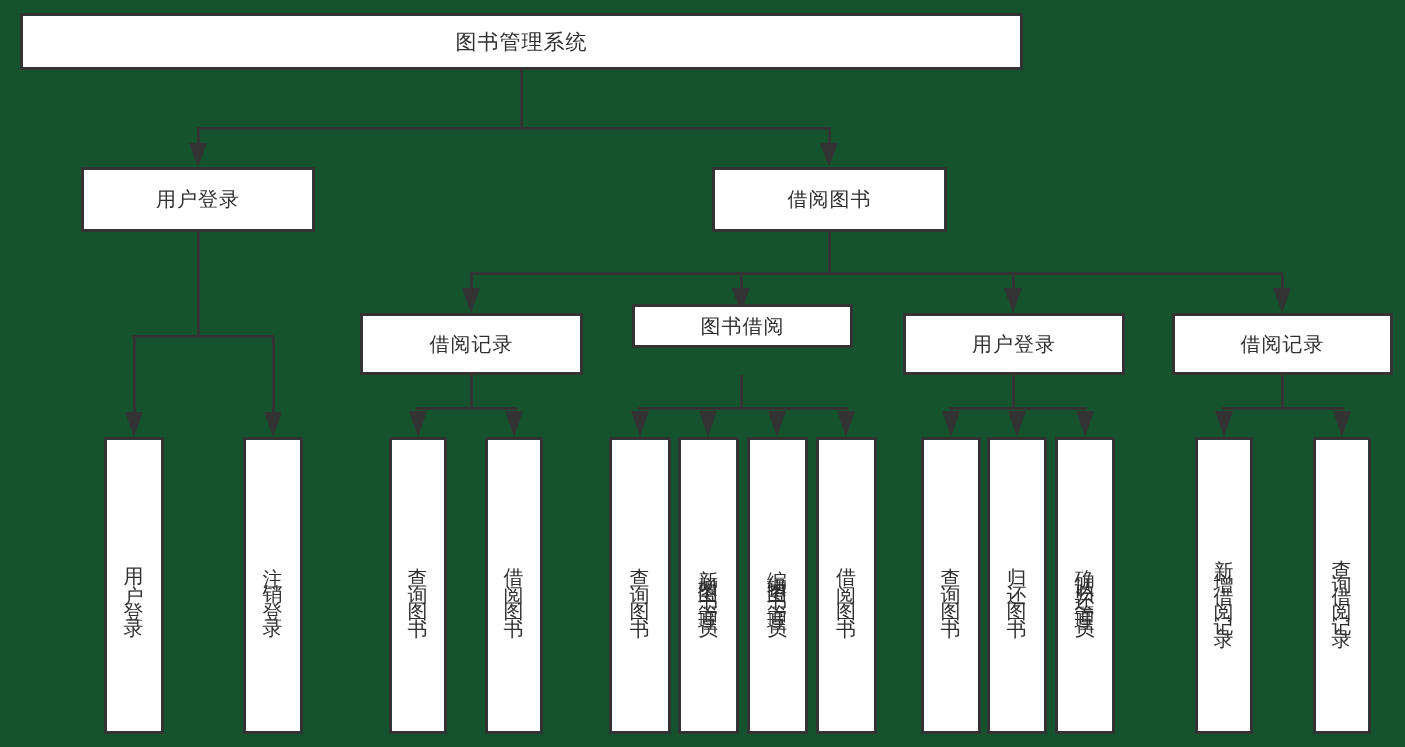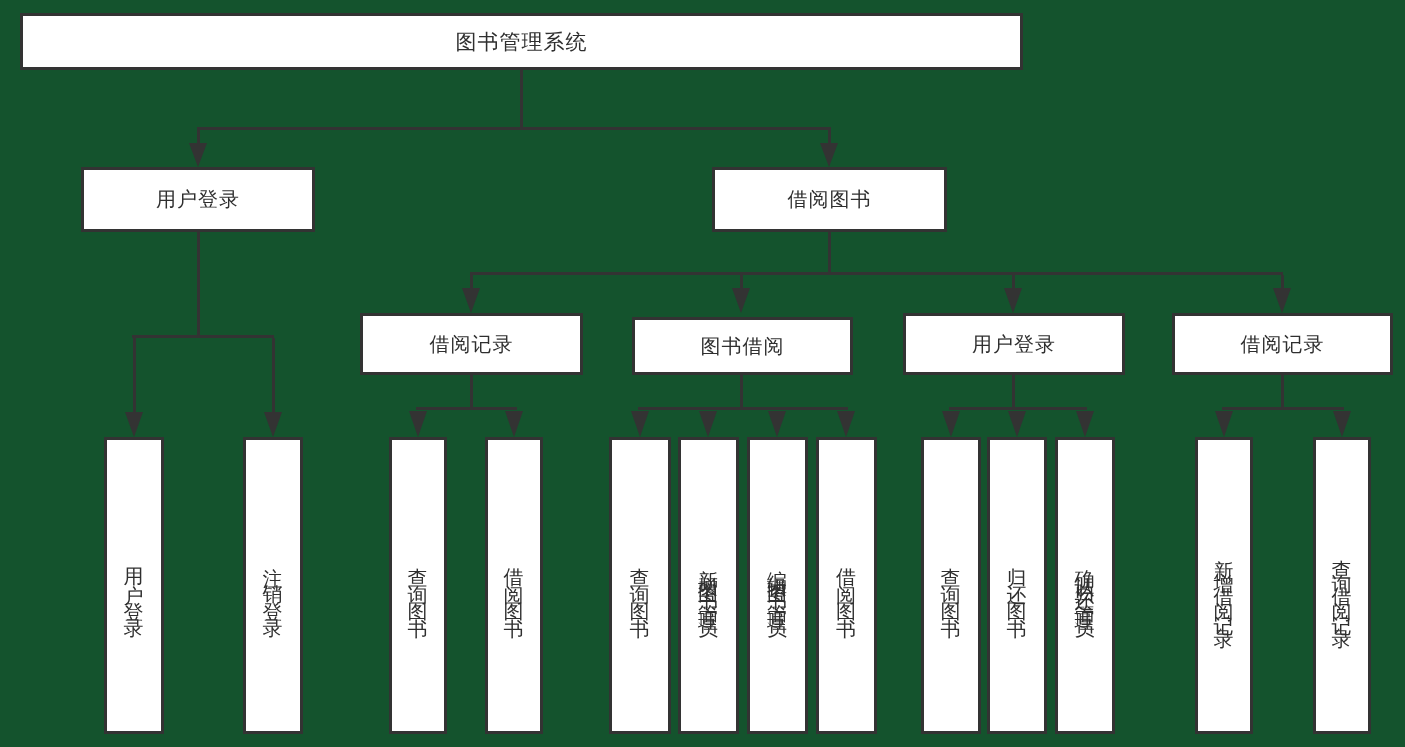--- a/index.html
+++ b/index.html
@@ -74,21 +74,21 @@
   <div class="vline" style="left:1012px;top:275px;height:17px;"></div>
   <div class="vline" style="left:1281px;top:275px;height:17px;"></div>
   <div class="arrow" style="left:462px;top:288px;"></div>
   <div class="arrow" style="left:732px;top:288px;"></div>
   <div class="arrow" style="left:1004px;top:288px;"></div>
   <div class="arrow" style="left:1273px;top:288px;"></div>
 
   <div class="box" style="left:360px;top:313px;width:223px;height:62px;">
     <span>借阅记录</span>
   </div>
-  <div class="box" style="left:632px;top:317px;width:221px;height:58px;">
+  <div class="box" style="left:632px;top:304px;width:221px;height:44px;">
     <span>图书借阅</span>
   </div>
   <div class="box" style="left:903px;top:313px;width:222px;height:62px;">
     <span>用户登录</span>
   </div>
   <div class="box" style="left:1172px;top:313px;width:221px;height:62px;">
     <span>借阅记录</span>
   </div>
 
   <div class="vline" style="left:470px;top:375px;height:35px;"></div>

